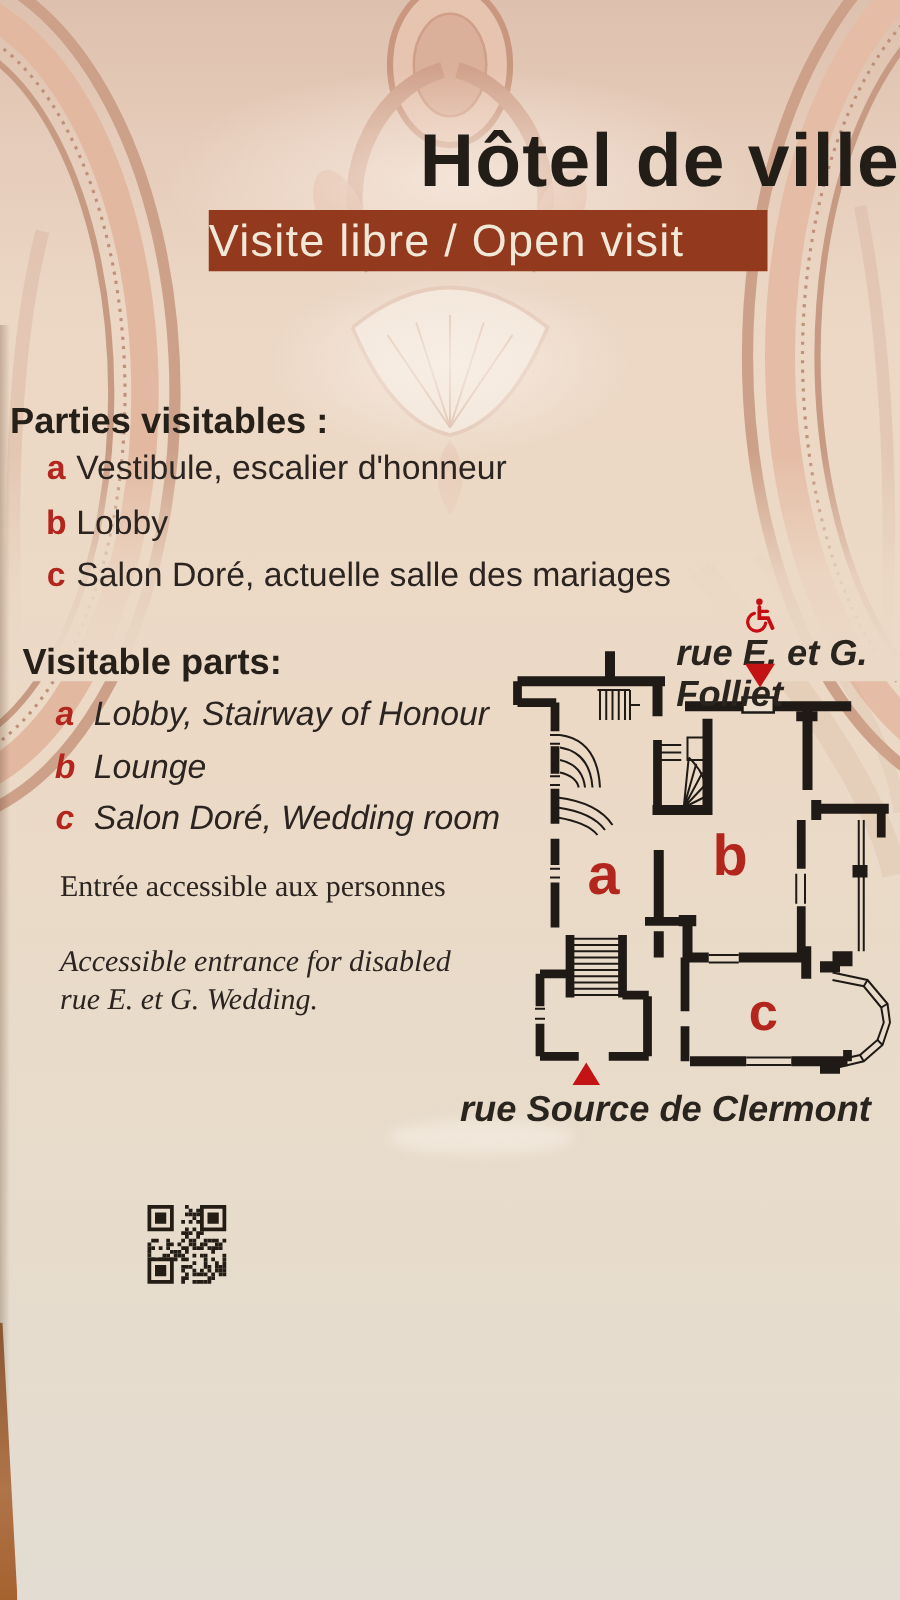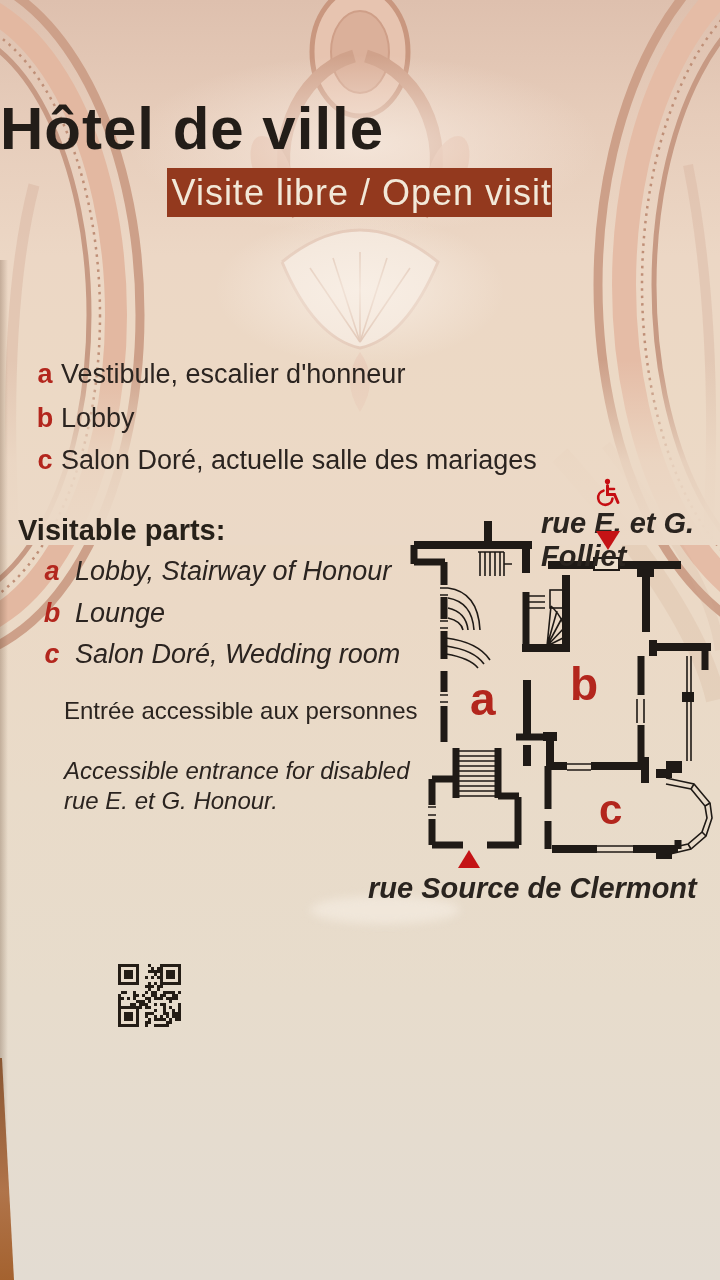--- a/index.html
+++ b/index.html
@@ -7,35 +7,35 @@
     position:relative;width:720px;height:1280px;overflow:hidden;
     font-family:"Liberation Sans", sans-serif;color:#2b2420;
     background:linear-gradient(180deg,
       #dec0ae 0%, #e6ccba 9%, #ecd7c5 20%, #ecd9c5 31%,
       #ebd9c6 48%, #e9dbc9 62%, #e7dccc 78%, #e3dcd2 100%);
   }
   svg{display:block}
   .glow{position:absolute;pointer-events:none}
   #deco{position:absolute;left:0;top:0;pointer-events:none}
   .title{
-    position:absolute;left:0;top:94px;width:720px;text-align:left;
+    position:absolute;left:0;top:94px;width:720px;text-align:right;
     font-size:60px;font-weight:bold;letter-spacing:1px;color:#231d18;z-index:5;
   }
   .banner{
-    position:absolute;left:167px;top:168px;width:385px;height:49px;
-    background:#93391e;display:flex;align-items:center;justify-content:flex-end;z-index:5;
+    position:absolute;left:167px;top:168px;width:447px;height:49px;
+    background:#93391e;display:flex;align-items:center;justify-content:flex-start;z-index:5;
   }
   .banner span{color:#f2e8d8;font-size:36px;letter-spacing:1px;}
   .heading{position:absolute;font-size:29px;font-weight:bold;color:#262019;z-index:5;}
   .item{position:absolute;display:flex;align-items:baseline;font-size:27px;z-index:5;}
   .item .key{color:#b3261d;font-weight:800;}
   .fr .key{width:22px;margin-right:5px;text-align:center}
   .en .key{width:24px;margin-right:11px;text-align:center;font-style:italic}
   .en .label{font-style:italic}
-  .note-line{position:absolute;left:64px;font-size:24px;z-index:5;}
+  .note-line{position:absolute;left:48px;font-size:24px;z-index:5;font-family:Liberation Serif, serif;}
   .note-line.en{font-style:italic}
   .street{position:absolute;font-size:29px;font-weight:700;font-style:italic;color:#2a241f;z-index:6;}
   .tri-down{
     position:absolute;left:596px;top:531px;width:0;height:0;z-index:6;
     border-left:12px solid transparent;border-right:12px solid transparent;
     border-top:19px solid #c41315;
   }
   #plan{position:absolute;left:400px;top:518px;z-index:4}
   #wheelchair{position:absolute;left:595px;top:478px;z-index:6}
   #qr{position:absolute;left:112px;top:958px;z-index:5}
@@ -107,20 +107,21 @@
   <div class="glow" style="left:130px;top:55px;width:470px;height:180px;
               background:radial-gradient(closest-side,rgba(246,232,221,.85),rgba(246,232,221,0));"></div>
   <div class="glow" style="left:215px;top:215px;width:290px;height:150px;
               background:radial-gradient(closest-side,rgba(249,240,231,.8),rgba(249,240,231,0));"></div>
 
   <div class="title">Hôtel de ville</div>
   <div class="banner">
     <span>Visite libre / Open visit</span>
   </div>
 
+  <div class="heading" style="left:8px;top:321px">Parties visitables :</div>
   <div class="item fr" style="left:34px;top:359px">
     <span class="key">a</span>
     <span class="label">Vestibule, escalier d'honneur</span>
   </div>
   <div class="item fr" style="left:34px;top:403px">
     <span class="key">b</span>
     <span class="label">Lobby</span>
   </div>
   <div class="item fr" style="left:34px;top:445px">
     <span class="key">c</span>
@@ -136,21 +137,21 @@
     <span class="key">b</span>
     <span class="label">Lounge</span>
   </div>
   <div class="item en" style="left:40px;top:639px">
     <span class="key">c</span>
     <span class="label">Salon Doré, Wedding room</span>
   </div>
 
   <div class="note-line" style="top:697px">Entrée accessible aux personnes</div>
   <div class="note-line en" style="top:757px">Accessible entrance for disabled</div>
-  <div class="note-line en" style="top:787px">rue E. et G. Honour.</div>
+  <div class="note-line en" style="top:787px">rue E. et G. Wedding.</div>
 
   <svg id="wheelchair" width="27" height="32" viewBox="0 0 27 32">
     <g stroke="#c60d12" fill="none" stroke-linecap="round">
       <circle cx="12.5" cy="3.4" r="2.6" fill="#c60d12" stroke="none"></circle>
       <path d="M12.5,7.5 L12.5,16.5 L19.5,16.5 L23,24.5" stroke-width="3"></path>
       <path d="M12.8,11 L19,11" stroke-width="2.6"></path>
       <path d="M17.5,20.5 A7.2,7.2 0 1 1 8.5,12.7" stroke-width="2.6"></path>
     </g>
   </svg>
 

